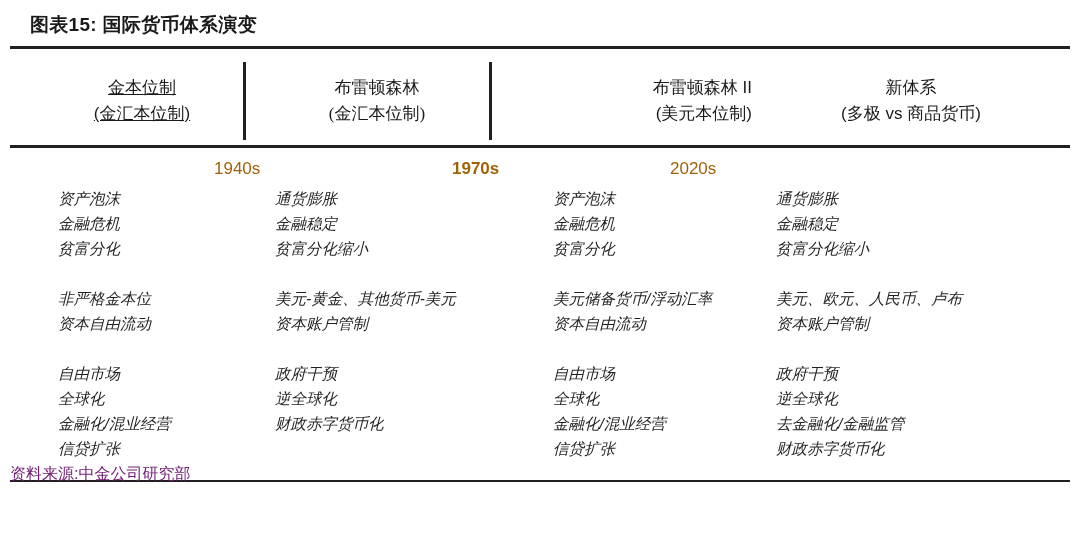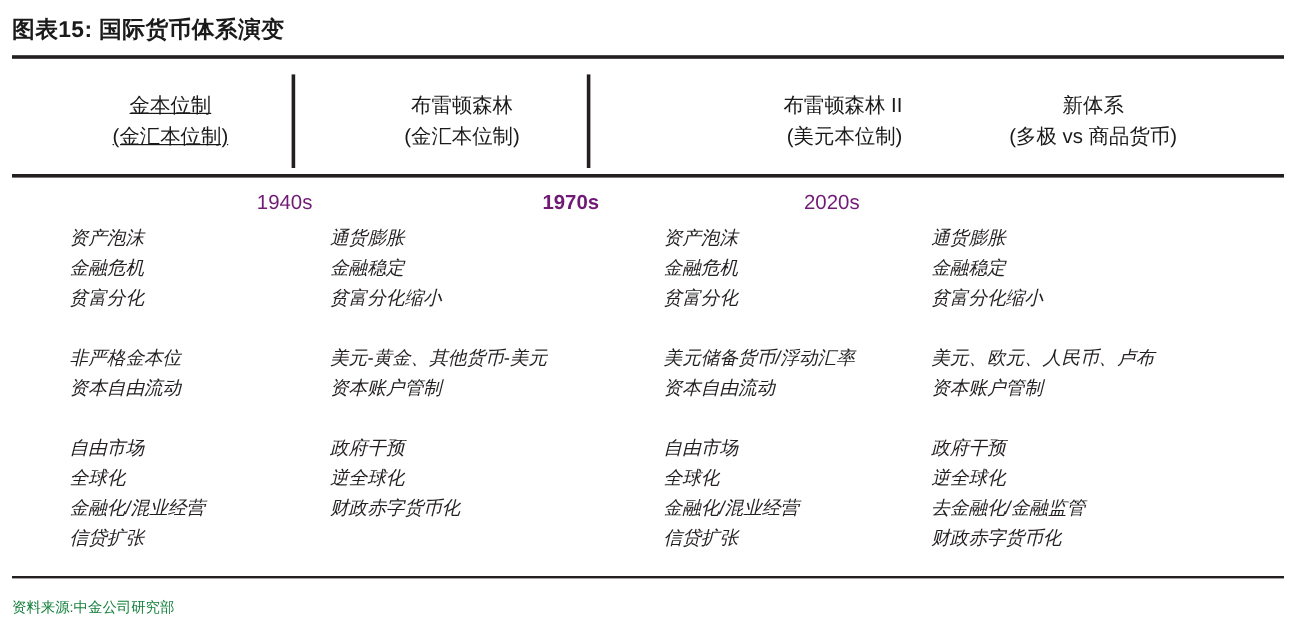--- a/index.html
+++ b/index.html
@@ -24,21 +24,21 @@
   .title-row {
     position: absolute;
     left: 10px;
     top: 12px;
     width: 1058px;
     font-size: 19px;
     font-weight: bold;
     letter-spacing: 0.3px;
     white-space: nowrap;
   }
-  .title-label { font-weight: bold; }
+  .title-label { font-weight: bold; margin-left: 20px; }
   .title-text  { font-weight: bold; }
 
   .rule-top {
     position: absolute;
     left: 10px;
     top: 46px;
     width: 1060px;
     height: 3px;
     background: #231f20;
   }
@@ -60,21 +60,21 @@
     align-items: center;
     justify-content: center;
     text-align: center;
     font-size: 17px;
     line-height: 26px;
   }
   .hdr-cell .l1 { white-space: nowrap; }
   .hdr-cell .l2 { white-space: nowrap; }
 
   .hdr-1 { left: 16px;   width: 232px; text-decoration: underline; }
-  .hdr-2 { left: 256px; width: 238px; }
+  .hdr-2 { left: 248px; width: 238px; font-family: Liberation Serif, serif; }
   .hdr-3 { left: 502px; width: 240px; align-items: flex-end; }
   .hdr-4 { left: 756px; width: 290px; }
 
   .hdr-divider {
     position: absolute;
     top: 62px;
     width: 3px;
     height: 78px;
     background: #231f20;
   }
@@ -88,21 +88,21 @@
     width: 1060px;
     height: 3px;
     background: #231f20;
   }
 
   
   .era-label {
     position: absolute;
     top: 159px;
     font-size: 17px;
-    color: #701a75;
+    color: #a16207;
     white-space: nowrap;
   }
   .era-1 { left: 214px; }
   .era-2 { left: 452px; font-weight: bold; }
   .era-3 { left: 670px; }
 
   
   .col {
     position: absolute;
     top: 186px;
@@ -124,23 +124,23 @@
     position: absolute;
     left: 10px;
     top: 480px;
     width: 1060px;
     height: 2px;
     background: #231f20;
   }
   .source {
     position: absolute;
     left: 10px;
-    top: 498px;
-    font-size: 12px;
-    color: #15803d;
+    top: 464px;
+    font-size: 16px;
+    color: #701a75;
     white-space: nowrap;
   }
 </style>
 </head>
 <body>
 
 <div id="page">
 
   <div class="title-row">
     <span class="title-label">图表15:</span>

